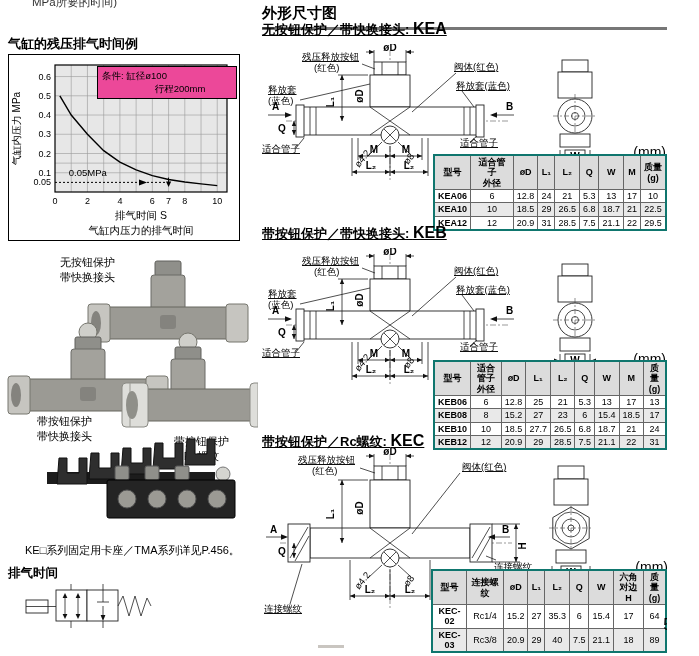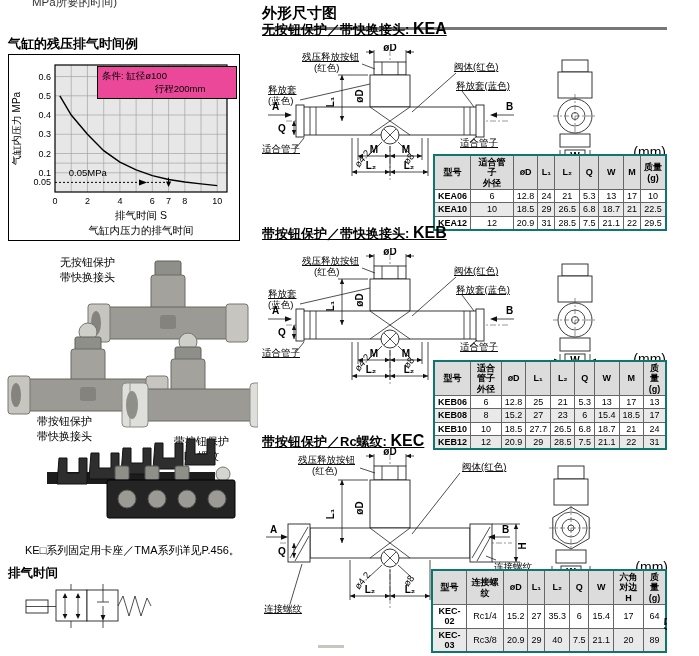--- a/index.html
+++ b/index.html
@@ -649,21 +649,21 @@
             <td>64</td>
           </tr>
           <tr>
             <td>KEC-03</td>
             <td>Rc3/8</td>
             <td>20.9</td>
             <td>29</td>
             <td>40</td>
             <td>7.5</td>
             <td>21.1</td>
-            <td>20</td>
+            <td>18</td>
             <td>89</td>
           </tr>
         </tbody>
       </table>
     </div>
 
   <div class="pageno">541</div>
   <div class="artifact"></div>
 <div class="edge-tab" style="top: 0px; height: 10px;"></div>
     <div class="edge-tab" style="top: 15px; height: 34px;">A

